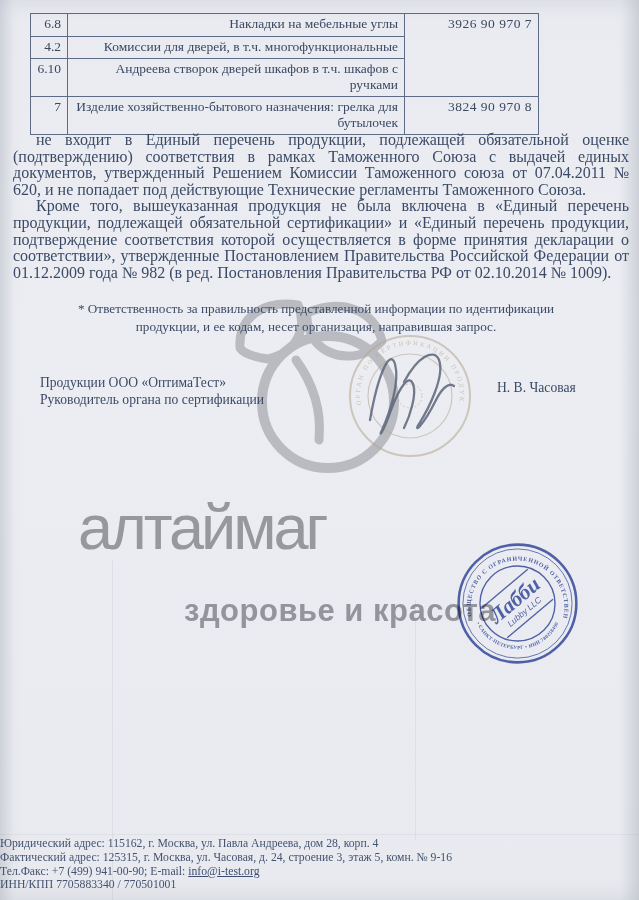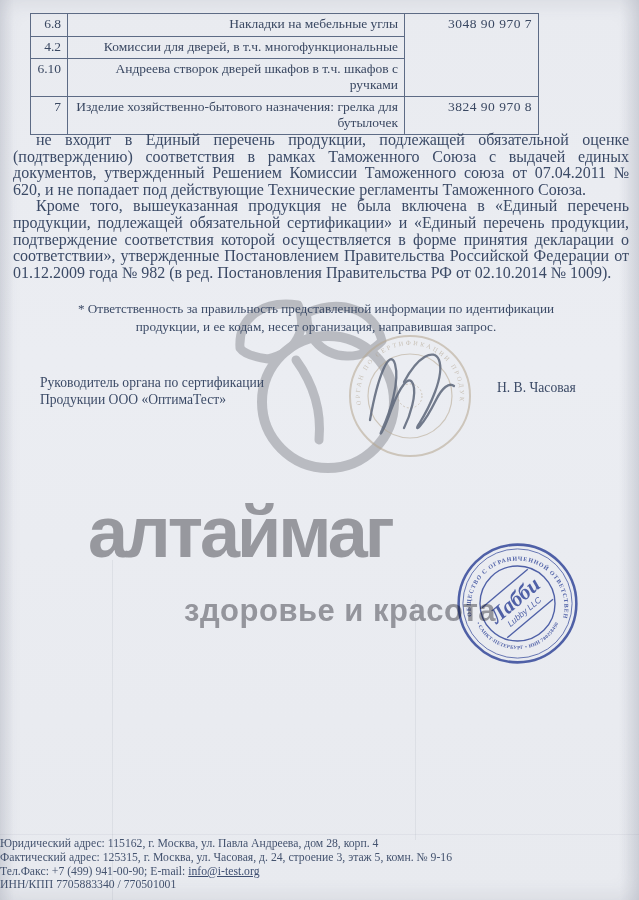--- a/index.html
+++ b/index.html
@@ -37,23 +37,23 @@
 
   
   .sig-role { position:absolute; left:40px; top:374px; font-size:13.6px; line-height:17px; z-index:3; }
   .sig-name { position:absolute; left:497px; top:380px; font-size:13.6px; z-index:3; }
 
   
   .flower-wm { position:absolute; left:210px; top:296px; z-index:1; }
   .cert-stamp { position:absolute; left:340px; top:326px; z-index:2; }
   .scribble { position:absolute; left:352px; top:340px; z-index:4; }
   .brand-wm {
-    position:absolute; left:88px; top:496px; z-index:1;
-    font-family:"Liberation Sans", sans-serif; font-weight:bold;
-    font-size:72px; line-height:1; letter-spacing:-3px; color:#97989e;
+    position:absolute; left:78px; top:496px; z-index:1;
+    font-family:"Liberation Sans", sans-serif; font-weight:normal;
+    font-size:63px; line-height:1; letter-spacing:-3px; color:#97989e;
   }
   .brand-tagline {
     position:absolute; left:184px; top:593px; z-index:1;
     font-family:"Liberation Sans", sans-serif; font-weight:bold;
     font-size:31px; letter-spacing:.5px; color:#94959c;
   }
   .blue-stamp { position:absolute; left:445px; top:531px; z-index:5; mix-blend-mode:multiply; opacity:.88; }
 
   
   .footer { position:absolute; left:0; right:0; top:837px; text-align:left; font-size:11.7px; line-height:13.8px; color:#44536f; z-index:3; }
@@ -66,21 +66,21 @@
 
   <div class="crease-v" style="left:112px; top:560px; height:340px;"></div>
   <div class="crease-v" style="left:415px; top:600px; height:240px;"></div>
   <div class="crease-h" style="top:834px;"></div>
 
   <table class="codes">
     <tbody>
       <tr class="r1">
         <td class="c-num">6.8</td>
         <td class="c-desc">Накладки на мебельные углы</td>
-        <td class="c-code" rowspan="3">3048 90 970 7</td>
+        <td class="c-code" rowspan="3">3926 90 970 7</td>
       </tr>
       <tr class="r2">
         <td class="c-num">4.2</td>
         <td class="c-desc">Комиссии для дверей, в т.ч. многофункциональные</td>
       </tr>
       <tr class="r3">
         <td class="c-num">6.10</td>
         <td class="c-desc">Андреева створок дверей шкафов в т.ч. шкафов с ручками</td>
       </tr>
       <tr class="r4">
@@ -122,22 +122,22 @@
   </svg>
 
   <svg class="scribble" width="110" height="105" viewBox="0 0 110 105">
     <g stroke="#5c667a" stroke-width="2.3" fill="none" opacity="0.85" stroke-linecap="round">
       <path d="M18,80 C26,34 38,8 43,24 C48,42 38,72 30,90 C26,98 31,93 39,70 C48,46 57,34 61,44 C65,54 58,76 52,88"></path>
       <path d="M52,42 C66,16 82,8 87,20 C93,36 77,68 67,84 C61,93 70,88 84,60 C90,48 97,42 102,46"></path>
     </g>
   </svg>
 
   <div class="sig-role">
+    <div>Продукции ООО «ОптимаТест»</div>
     <div>Руководитель органа по сертификации</div>
-    <div>Продукции ООО «ОптимаТест»</div>
   </div>
   <div class="sig-name">Н. В. Часовая</div>
 
   <div class="brand-wm">алтаймаг</div>
   <div class="brand-tagline">здоровье и красота</div>
 
   <svg class="blue-stamp" width="145" height="145" viewBox="0 0 170 170">
     <defs>
       <path id="arcTopBlue" d="M 31 100 A 55 55 0 1 1 139 100"></path>
       <path id="arcBotBlue" d="M 37 108 A 53 53 0 0 0 133 108"></path>

